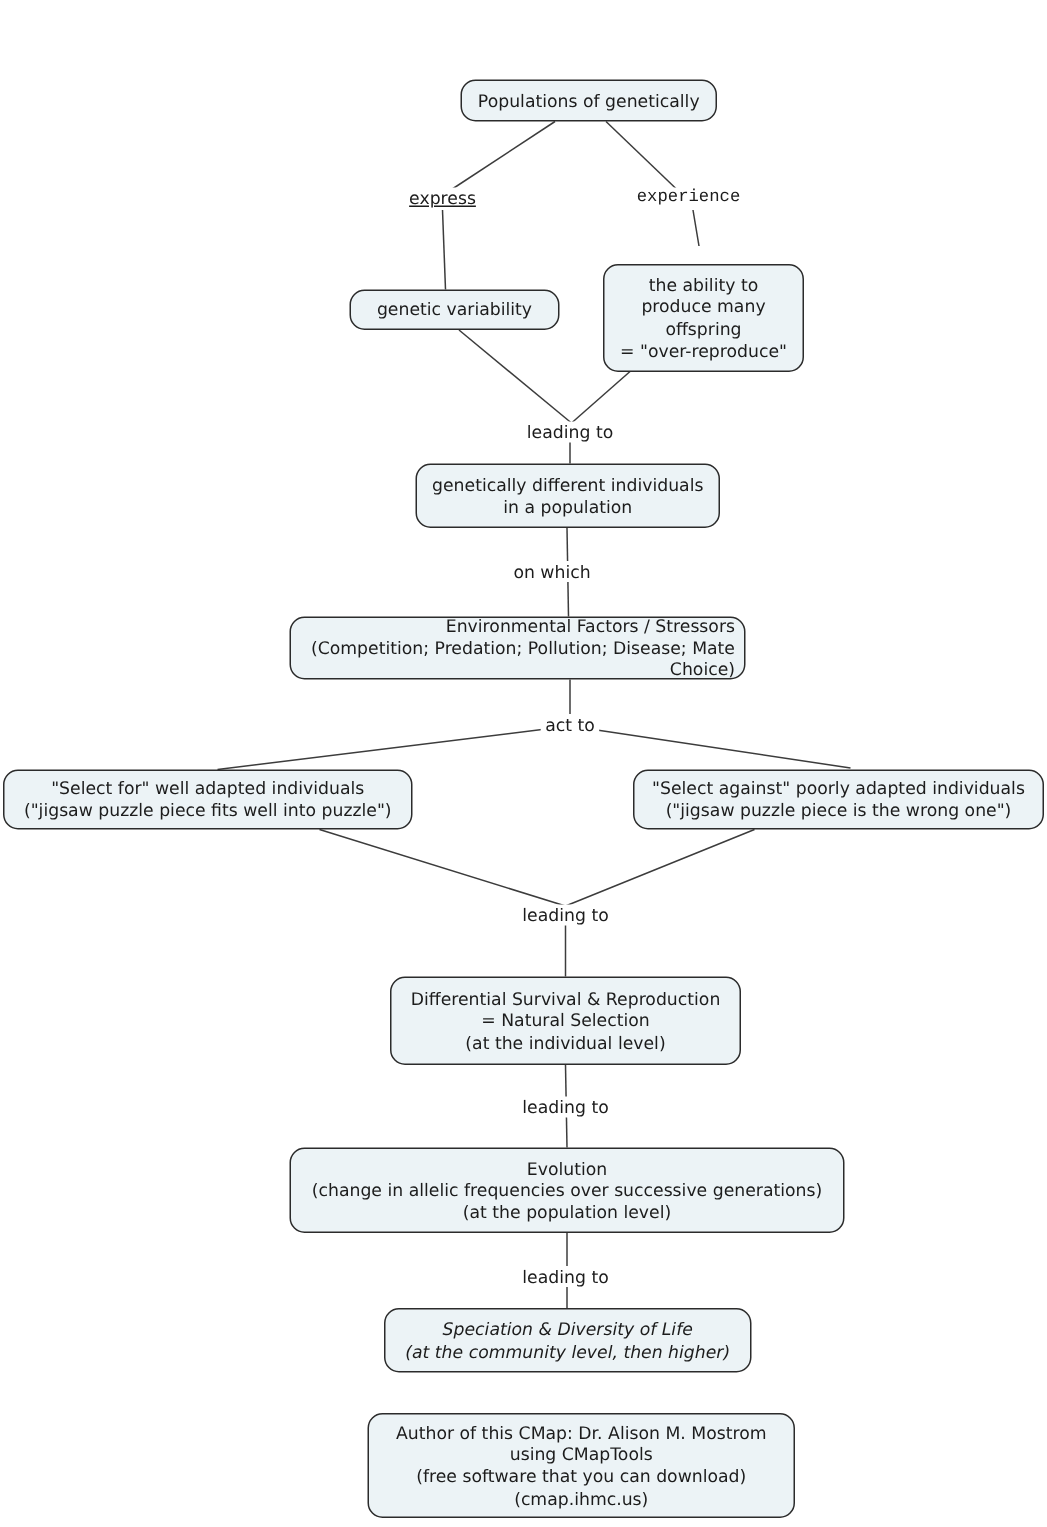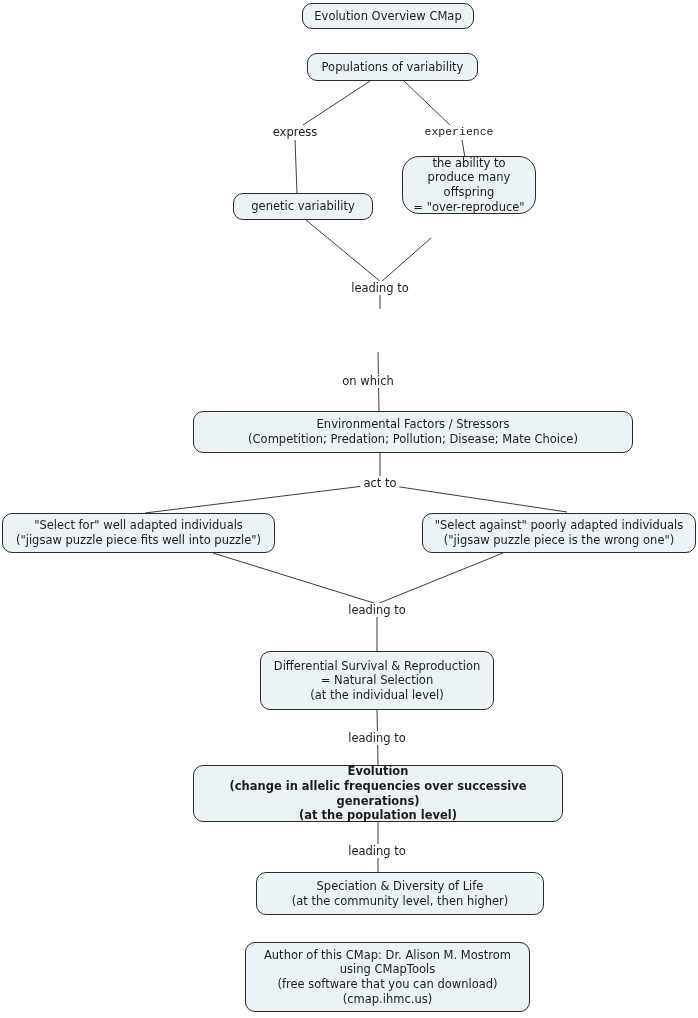--- a/index.html
+++ b/index.html
@@ -51,31 +51,31 @@
     line-height: 14px;
     white-space: nowrap;
     padding: 0 3px;
     text-align: center;
     cursor: default;
   }
   
   #n-title       { left:302px; top:3px;   width:172px; height:26px; }
   #n-populations { left:307px; top:53px;  width:171px; height:28px; }
   #n-genetic     { left:233px; top:193px; width:140px; height:27px; }
-  #n-over        { left:402px; top:156px; width:134px; height:58px;border-radius:17px; }
+  #n-over        { left:402px; top:176px; width:134px; height:72px; }
   #n-gendiff     { left:277px; top:309px; width:203px; height:43px; }
-  #n-env         { left:193px; top:411px; width:440px; height:42px; }
+  #n-env         { left:193px; top:411px; width:304px; height:42px;text-align:right; }
   #n-selfor      { left:2px;   top:513px; width:273px; height:40px; }
   #n-selagainst  { left:422px; top:513px; width:274px; height:40px; }
   #n-diff        { left:260px; top:651px; width:234px; height:59px; }
-  #n-evolution   { left:193px; top:765px; width:370px; height:57px;font-weight:bold; }
-  #n-speciation  { left:256px; top:872px; width:288px; height:43px; }
+  #n-evolution   { left:193px; top:765px; width:370px; height:57px; }
+  #n-speciation  { left:256px; top:872px; width:245px; height:43px;font-style:italic; }
   #n-author      { left:245px; top:942px; width:285px; height:70px; }
   
-  #l-express    { left:295px; top:125px; }
+  #l-express    { left:295px; top:125px;text-decoration:underline; }
   #l-experience { left:459px; top:125px;font-family:Liberation Mono, monospace; }
   #l-leading1   { left:380px; top:281px; }
   #l-onwhich    { left:368px; top:374px; }
   #l-actto      { left:380px; top:476px; }
   #l-leading2   { left:377px; top:603px; }
   #l-leading3   { left:377px; top:731px; }
   #l-leading4   { left:377px; top:844px; }
 </style>
 </head>
 <body>
@@ -103,27 +103,28 @@
 
   <div class="link-label" id="l-express">express</div>
   <div class="link-label" id="l-experience">experience</div>
   <div class="link-label" id="l-leading1">leading to</div>
   <div class="link-label" id="l-onwhich">on which</div>
   <div class="link-label" id="l-actto">act to</div>
   <div class="link-label" id="l-leading2">leading to</div>
   <div class="link-label" id="l-leading3">leading to</div>
   <div class="link-label" id="l-leading4">leading to</div>
 
-  <div class="node" id="n-title">Evolution Overview CMap</div>
-  <div class="node" id="n-populations">Populations of variability</div>
+  <div class="node" id="n-populations">Populations of genetically</div>
   <div class="node" id="n-genetic">genetic variability</div>
   <div class="node" id="n-over">the ability to
 produce many
 offspring
 = "over-reproduce"</div>
+  <div class="node" id="n-gendiff">genetically different individuals
+in a population</div>
   <div class="node" id="n-env">Environmental Factors / Stressors
 (Competition; Predation; Pollution; Disease; Mate Choice)</div>
   <div class="node" id="n-selfor">"Select for" well adapted individuals
 ("jigsaw puzzle piece fits well into puzzle")</div>
   <div class="node" id="n-selagainst">"Select against" poorly adapted individuals
 ("jigsaw puzzle piece is the wrong one")</div>
   <div class="node" id="n-diff">Differential Survival &amp; Reproduction
 = Natural Selection
 (at the individual level)</div>
   <div class="node" id="n-evolution">Evolution

